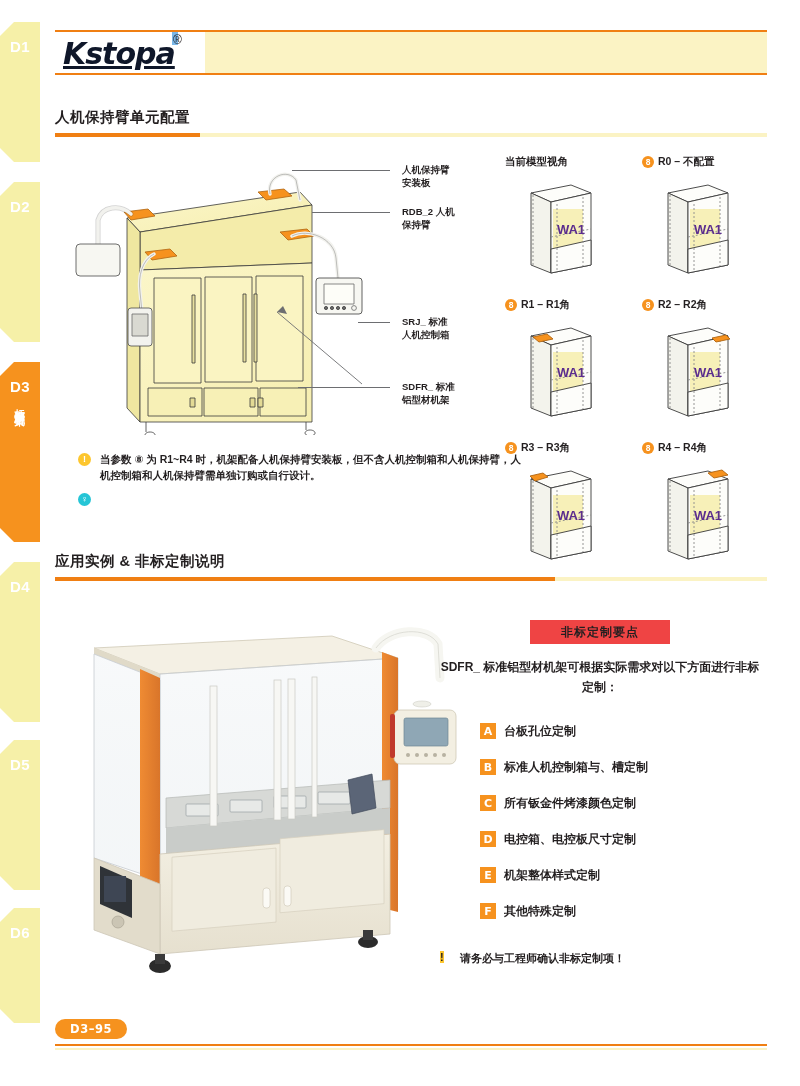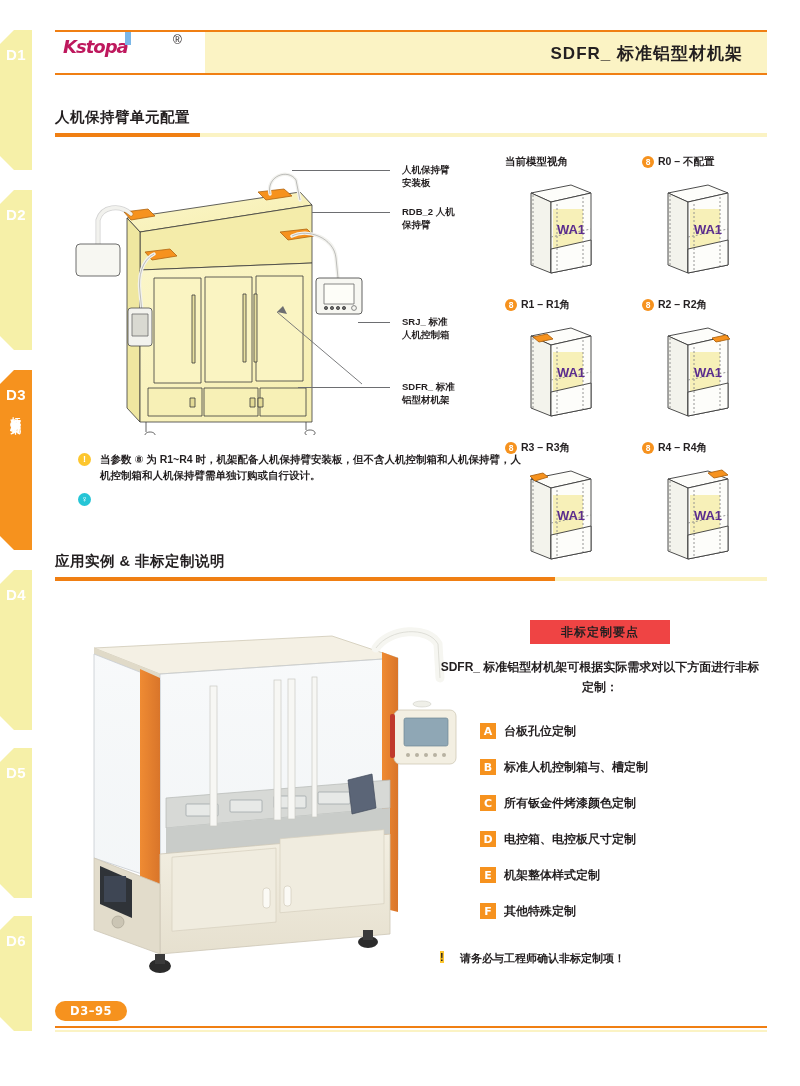--- a/index.html
+++ b/index.html
@@ -6,43 +6,42 @@
   body{
     width:800px;height:1086px;position:relative;overflow:hidden;
     font-family:"Liberation Sans","DejaVu Sans",sans-serif;
     color:#231f20;
   }
   .page{position:absolute;inset:0;background:#fff;}
 
   
   .tabrail{position:absolute;left:0;top:22px;width:44px;height:960px;}
   .tab{
-    position:absolute;left:0;width:32px;
+    position:absolute;left:0;width:40px;
     background:#f6f0a8;color:#ffffff;
     display:flex;flex-direction:column;align-items:center;
     -webkit-clip-path:polygon(0 14px,14px 0,100% 0,100% 100%,14px 100%,0 calc(100% - 14px));
     clip-path:polygon(0 14px,14px 0,100% 0,100% 100%,14px 100%,0 calc(100% - 14px));
-    margin-top:8px;
   }
   .tab .tlabel{font-size:15px;font-weight:bold;letter-spacing:.5px;margin-top:16px;}
   .tab.active{background:#f6921e;}
   .tab .tvert{
     margin-top:6px;font-size:10.5px;font-weight:bold;line-height:12.5px;
     writing-mode:vertical-rl;text-orientation:upright;letter-spacing:1px;
   }
 
   
   .hdr{position:absolute;left:55px;top:30px;width:712px;height:45px;}
   .hdr .line-top{position:absolute;left:0;top:0;width:100%;height:2px;background:#f07f13;}
   .hdr .line-bot{position:absolute;left:0;bottom:0;width:100%;height:2px;background:#f07f13;}
   .hdr .band{position:absolute;left:150px;top:2px;right:0;bottom:2px;background:#fbf3c4;}
   .hdr .logo{
     position:absolute;left:8px;top:6px;
-    font-size:18px;font-weight:bold;font-style:italic;letter-spacing:-1px;
-    color:#be185d;font-family:"DejaVu Sans",sans-serif;
+    font-size:30px;font-weight:bold;font-style:italic;letter-spacing:-1px;
+    color:#0f172a;font-family:"DejaVu Sans",sans-serif;text-decoration:underline;
   }
   .hdr .logo .mark{
     position:absolute;right:-3px;top:-4px;width:6px;height:13px;background:#7ab7e8;
   }
   .hdr .reg{position:absolute;left:118px;top:3px;font-size:12px;color:#231f20;}
   .hdr .htitle{
     position:absolute;right:24px;top:12px;font-size:17px;font-weight:bold;
     letter-spacing:1px;color:#231f20;
   }
 
@@ -93,21 +92,21 @@
   .oitem{display:flex;align-items:center;gap:8px;height:36px;font-size:12px;font-weight:bold;color:#231f20;}
   .okey{
     width:16px;height:16px;background:#f6921e;color:#fff;flex:none;
     display:flex;align-items:center;justify-content:center;font-size:11px;font-weight:bold;
     font-family:"DejaVu Sans",sans-serif;
   }
   .rnote{margin-top:22px;padding-left:20px;position:relative;font-size:11px;font-weight:bold;color:#231f20;}
   .rnote .ico{position:absolute;left:0;top:0px;}
 
   
-  .foot{position:absolute;left:55px;bottom:54px;width:712px;}
+  .foot{position:absolute;left:55px;bottom:36px;width:712px;}
   .foot .pill{
     width:72px;height:20px;border-radius:10px;background:#f6921e;color:#fff;
     display:flex;align-items:center;justify-content:center;font-size:11.5px;font-weight:bold;
     letter-spacing:.5px;font-family:"DejaVu Sans",sans-serif;
   }
   .foot .rule{margin-top:5px;height:2px;background:#f07f13;width:712px;}
   .foot .rule2{margin-top:2px;height:2px;background:#fbf3c4;width:712px;}
 </style>
 </head>
 <body>
@@ -137,21 +136,20 @@
   </div>
 
   <div class="hdr">
     <div class="line-top"></div>
     <div class="band"></div>
     <div class="logo">
       <span>Kstopa</span>
       <span class="mark"></span>
     </div>
     <div class="reg">®</div>
-    <div class="htitle">SDFR_ 标准铝型材机架</div>
     <div class="line-bot"></div>
   </div>
 
   <div class="sect" style="top:108px">
     <div class="stitle">人机保持臂单元配置</div>
     <div class="sbar">
         <i></i>
       </div>
   </div>
 

